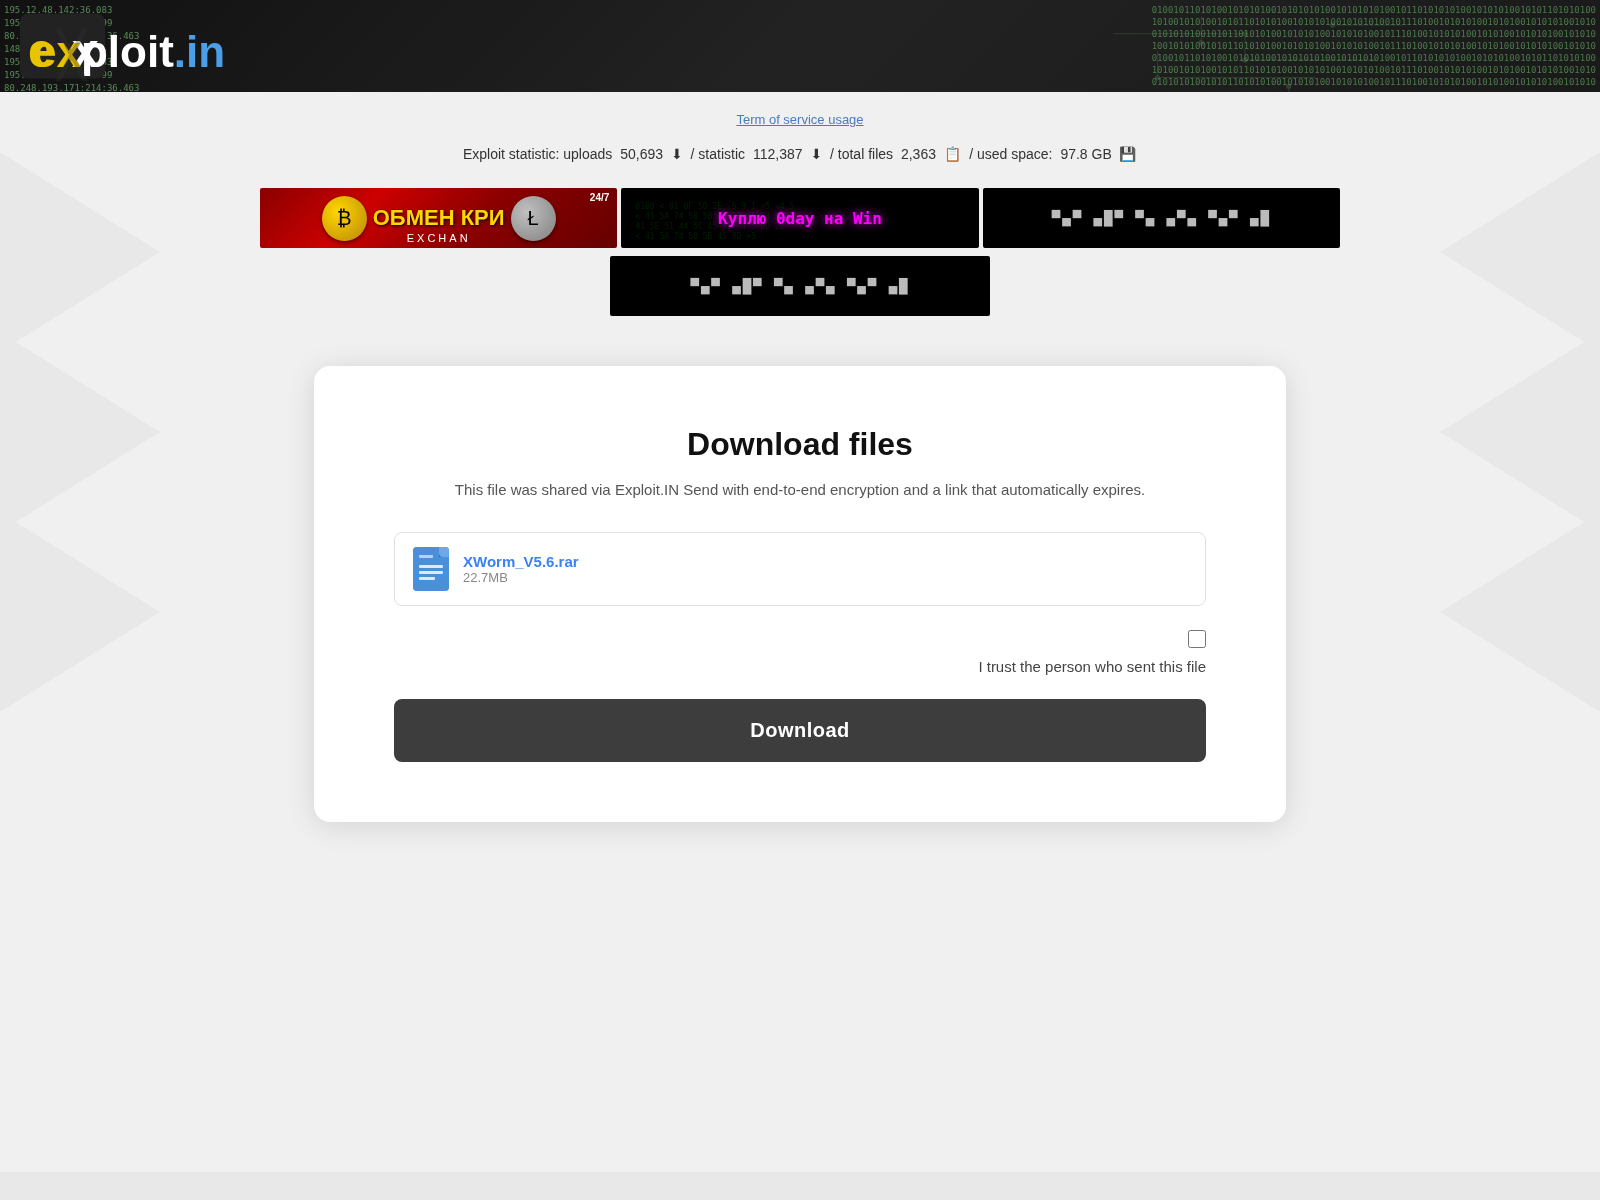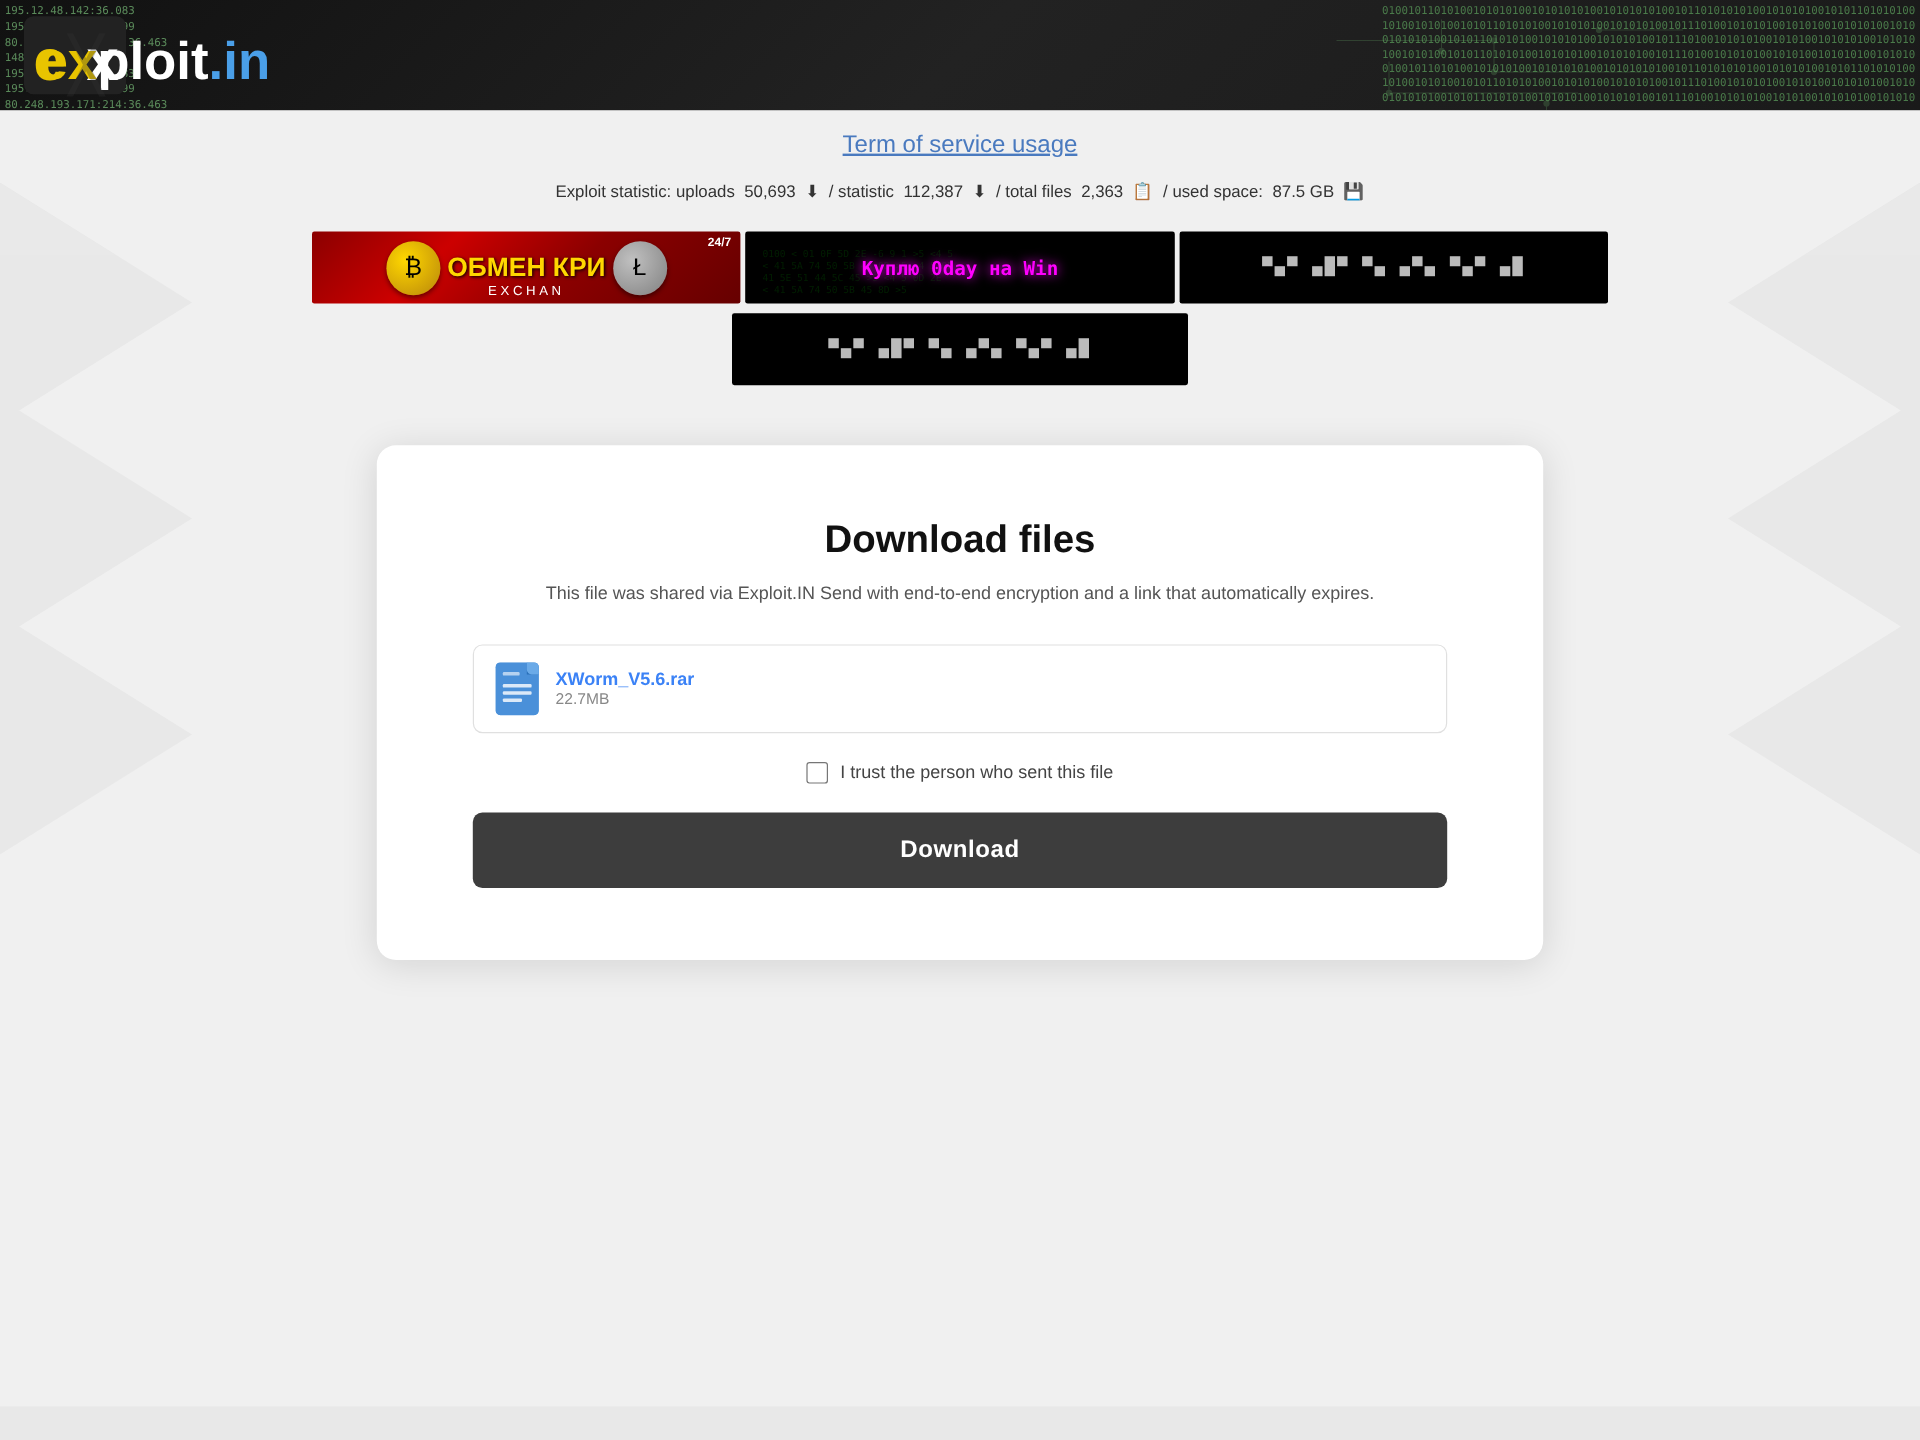--- a/index.html
+++ b/index.html
@@ -82,21 +82,21 @@
     }
 
     .top-bar {
       text-align: center;
       padding: 18px 0 10px 0;
     }
 
     .tos-link {
       color: #4a7abf;
       text-decoration: underline;
-      font-size: 20px;
+      font-size: 13px;
       cursor: pointer;
     }
 
     .stats-bar {
       text-align: center;
       font-size: 14px;
       color: #333;
       padding: 8px 0 16px 0;
     }
 
@@ -289,24 +289,25 @@
       color: #3b82f6;
     }
 
     .file-size {
       font-size: 13px;
       color: #888;
     }
 
     .trust-row {
       display: flex;
-      align-items: flex-start;
+      align-items: flex-end;
       justify-content: center;
       gap: 10px;
       margin-bottom: 24px;
+      flex-direction: column;
     }
 
     .trust-checkbox {
       width: 18px;
       height: 18px;
       border: 2px solid #ccc;
       border-radius: 3px;
       background: #fff;
       cursor: pointer;
       flex-shrink: 0;
@@ -414,21 +415,21 @@
     <span>Exploit statistic: uploads</span>
     <span>50,693</span>
     <span>⬇</span>
     <span>/ statistic</span>
     <span>112,387</span>
     <span>⬇</span>
     <span>/ total files</span>
     <span>2,363</span>
     <span>📋</span>
     <span>/ used space:</span>
-    <span>87.5 GB</span>
+    <span>97.8 GB</span>
     <span>💾</span>
   </div>
 
   <div class="banners">
     <div class="banner-row1">
 
       <div class="banner banner-crypto">
         <div style="position:absolute;top:4px;right:8px;color:#fff;font-size:10px;font-weight:bold;">24/7</div>
         <div style="display:flex;align-items:center;gap:6px;z-index:2;position:relative;">
           <div class="coin">₿</div>

